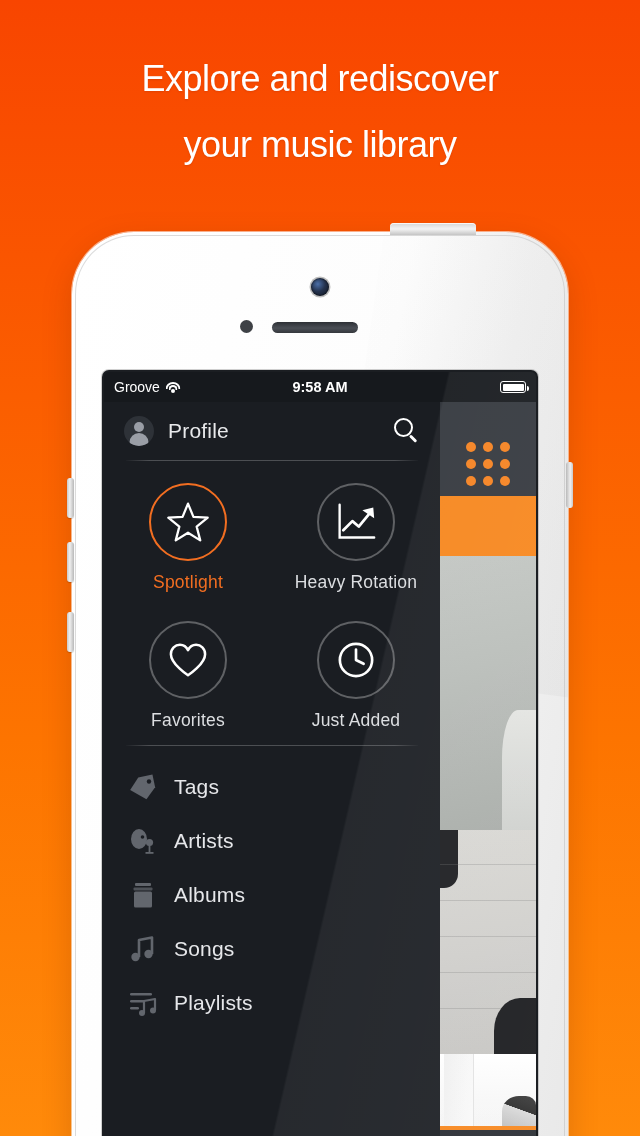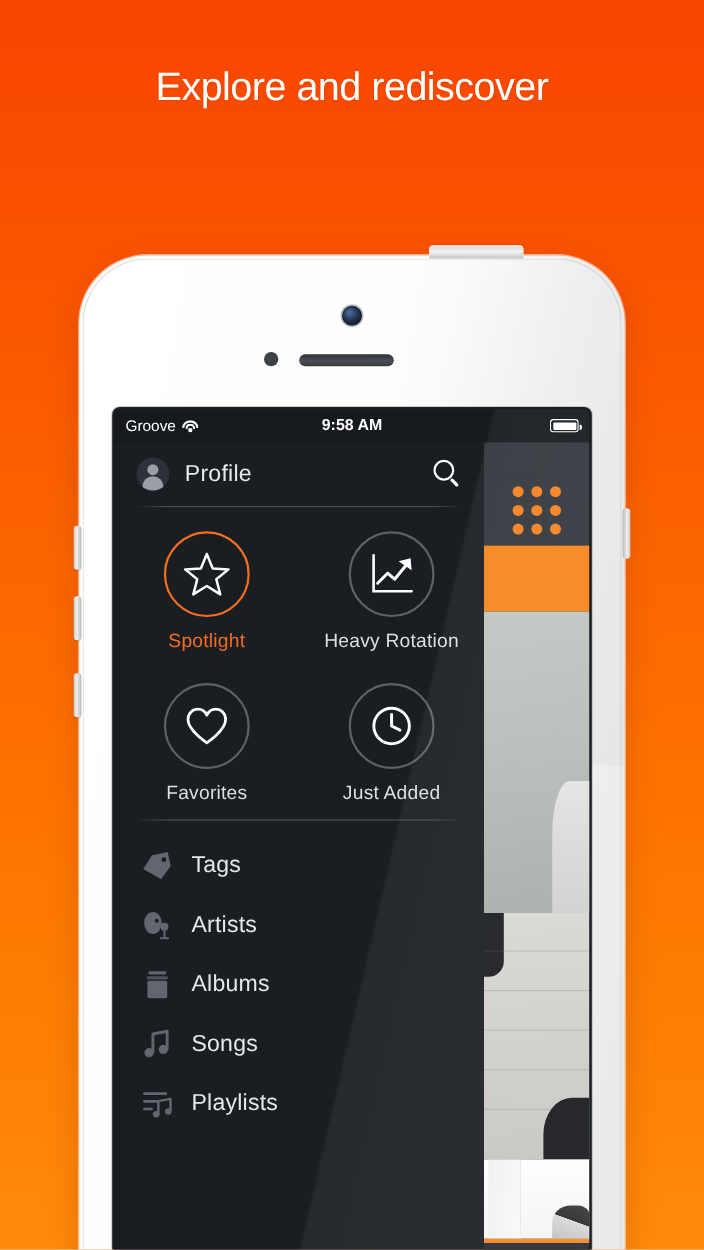--- a/index.html
+++ b/index.html
@@ -171,20 +171,21 @@
     background:linear-gradient(200deg,#3a3a3a 0%,#2a2a2a 45%,#d9d9d9 46%,#bfbfbf 100%);
     border-radius:50% 30% 0 0; }
   .progress { height:4px; background:#F7861C; }
   .player { height:62px; background:#272b31; display:flex; align-items:center; justify-content:center; }
 </style>
 </head>
 <body>
 
 <div class="headline">
   <span>Explore and rediscover</span>
+  <span class="l2">your music library</span>
 </div>
 
 <div class="phone">
   <div class="bezel-sheen"></div>
   <div class="phone-inner-edge"></div>
 
   <div class="btn-power"></div>
   <div class="btn-vol v1"></div>
   <div class="btn-vol v2"></div>
   <div class="btn-vol v3"></div>

